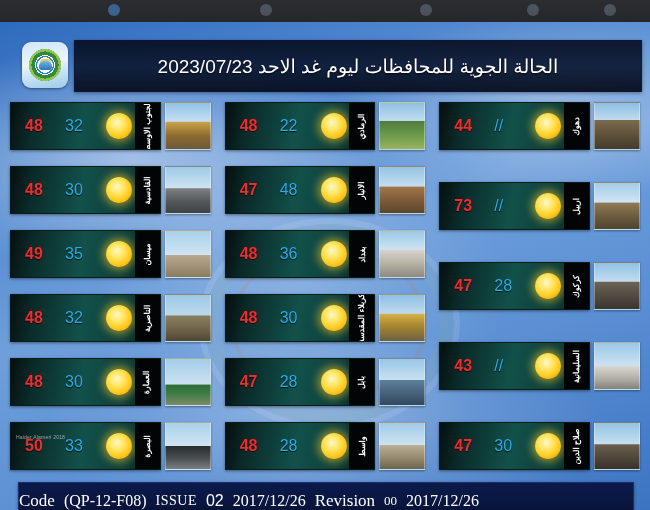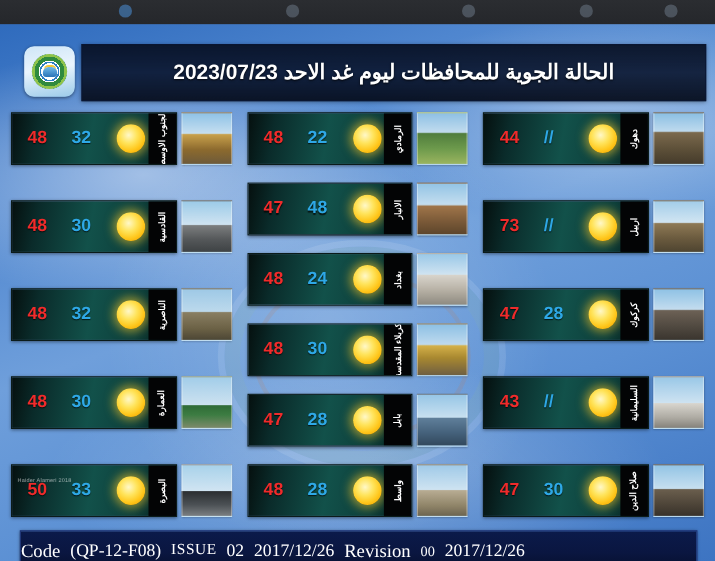--- a/index.html
+++ b/index.html
@@ -73,21 +73,21 @@
     box-shadow:0 -3px 0 -1px #f2c53d;
   }
   .title-bar{
     position:absolute;left:64px;top:0;width:566px;height:50px;
     background:linear-gradient(180deg,rgba(7,16,36,.94) 0%,rgba(10,22,48,.90) 50%,rgba(5,12,28,.94) 100%);
     border:1px solid rgba(10,22,52,.9);
     display:flex;align-items:center;justify-content:center;
     box-shadow:0 1px 4px rgba(0,0,0,.4);
   }
   .title-text{
-    color:#ffffff;font-size:19px;font-weight:bold;direction:rtl;
+    color:#ffffff;font-size:19px;font-weight:normal;direction:rtl;
     text-shadow:0 1px 2px rgba(0,0,0,.8);letter-spacing:.2px;
     white-space:nowrap;
   }
 
   
   .grid{
     position:absolute;left:10px;top:80px;width:630px;height:350px;
     display:grid;grid-template-columns:1fr 1fr 1fr;
     column-gap:14px;row-gap:0px;
   }
@@ -104,21 +104,21 @@
     display:flex;align-items:center;
     overflow:hidden;
   }
   .tmax{
     position:absolute;left:14px;top:50%;transform:translateY(-50%);
     color:#ef2b2b;font-size:16px;font-weight:bold;
     text-shadow:0 1px 1px rgba(0,0,0,.7);
   }
   .tmin{
     position:absolute;left:54px;top:50%;transform:translateY(-50%);
-    color:#2ea8e6;font-size:16px;font-weight:bold;
+    color:#2ea8e6;font-size:16px;font-weight:normal;
     text-shadow:0 1px 1px rgba(0,0,0,.7);
   }
   .sun{
     position:absolute;left:95px;top:50%;transform:translateY(-50%);
     width:26px;height:26px;border-radius:50%;
     background:radial-gradient(circle at 42% 38%, #fff8c8 0%, #ffe45c 34%, #ffc81e 62%, #f5a900 86%, rgba(245,169,0,.25) 100%);
     box-shadow:0 0 9px 3px rgba(255,205,40,.55);
   }
   .city{
     position:absolute;right:0;top:0;width:25px;height:100%;
@@ -170,21 +170,21 @@
     position:absolute;left:18px;top:460px;width:614px;height:36px;
     background:linear-gradient(180deg,#0b1a4a 0%,#0a1640 55%,#060f2c 100%);
     border:1px solid #1b2f6e;
     box-shadow:0 1px 3px rgba(0,0,0,.45);
     display:flex;align-items:center;justify-content:flex-start;gap:9px;
     color:#ffffff;
   }
   .footer .f-code{font-family:"Liberation Serif", serif;font-size:17px;}
   .footer .f-codeno{font-family:"Liberation Serif", serif;font-size:16px;}
   .footer .f-issue{font-family:"Liberation Serif", serif;font-size:14px;letter-spacing:.5px;}
-  .footer .f-issueno{font-family:Liberation Serif, serif;font-size:16px;}
+  .footer .f-issueno{font-family:Liberation Sans, sans-serif;font-size:16px;}
   .footer .f-issuedate{font-family:"Liberation Serif", serif;font-size:16px;}
   .footer .f-rev{font-family:"Liberation Serif", serif;font-size:17px;}
   .footer .f-revno{font-family:Liberation Serif, serif;font-size:13px;}
   .footer .f-revdate{font-family:"Liberation Serif", serif;font-size:16px;}
 </style>
 </head>
 <body>
 
 <div id="app">
 
@@ -229,20 +229,31 @@
             <div class="tmin">30</div>
             <div class="sun"></div>
             <div class="city">
                 <span>القادسية</span>
               </div>
           </div>
           <div class="photo ph-2"></div>
         </div>
         <div class="row">
           <div class="card">
+            <div class="tmax">49</div>
+            <div class="tmin">35</div>
+            <div class="sun"></div>
+            <div class="city">
+                <span>ميسان</span>
+              </div>
+          </div>
+          <div class="photo ph-3"></div>
+        </div>
+        <div class="row">
+          <div class="card">
             <div class="tmax">48</div>
             <div class="tmin">32</div>
             <div class="sun"></div>
             <div class="city">
                 <span>الناصرية</span>
               </div>
           </div>
           <div class="photo ph-4"></div>
         </div>
         <div class="row">
@@ -288,21 +299,21 @@
             <div class="sun"></div>
             <div class="city">
                 <span>الانبار</span>
               </div>
           </div>
           <div class="photo ph-8"></div>
         </div>
         <div class="row">
           <div class="card">
             <div class="tmax">48</div>
-            <div class="tmin">24</div>
+            <div class="tmin">36</div>
             <div class="sun"></div>
             <div class="city">
                 <span>بغداد</span>
               </div>
           </div>
           <div class="photo ph-9"></div>
         </div>
         <div class="row">
           <div class="card">
             <div class="tmax">48</div>

